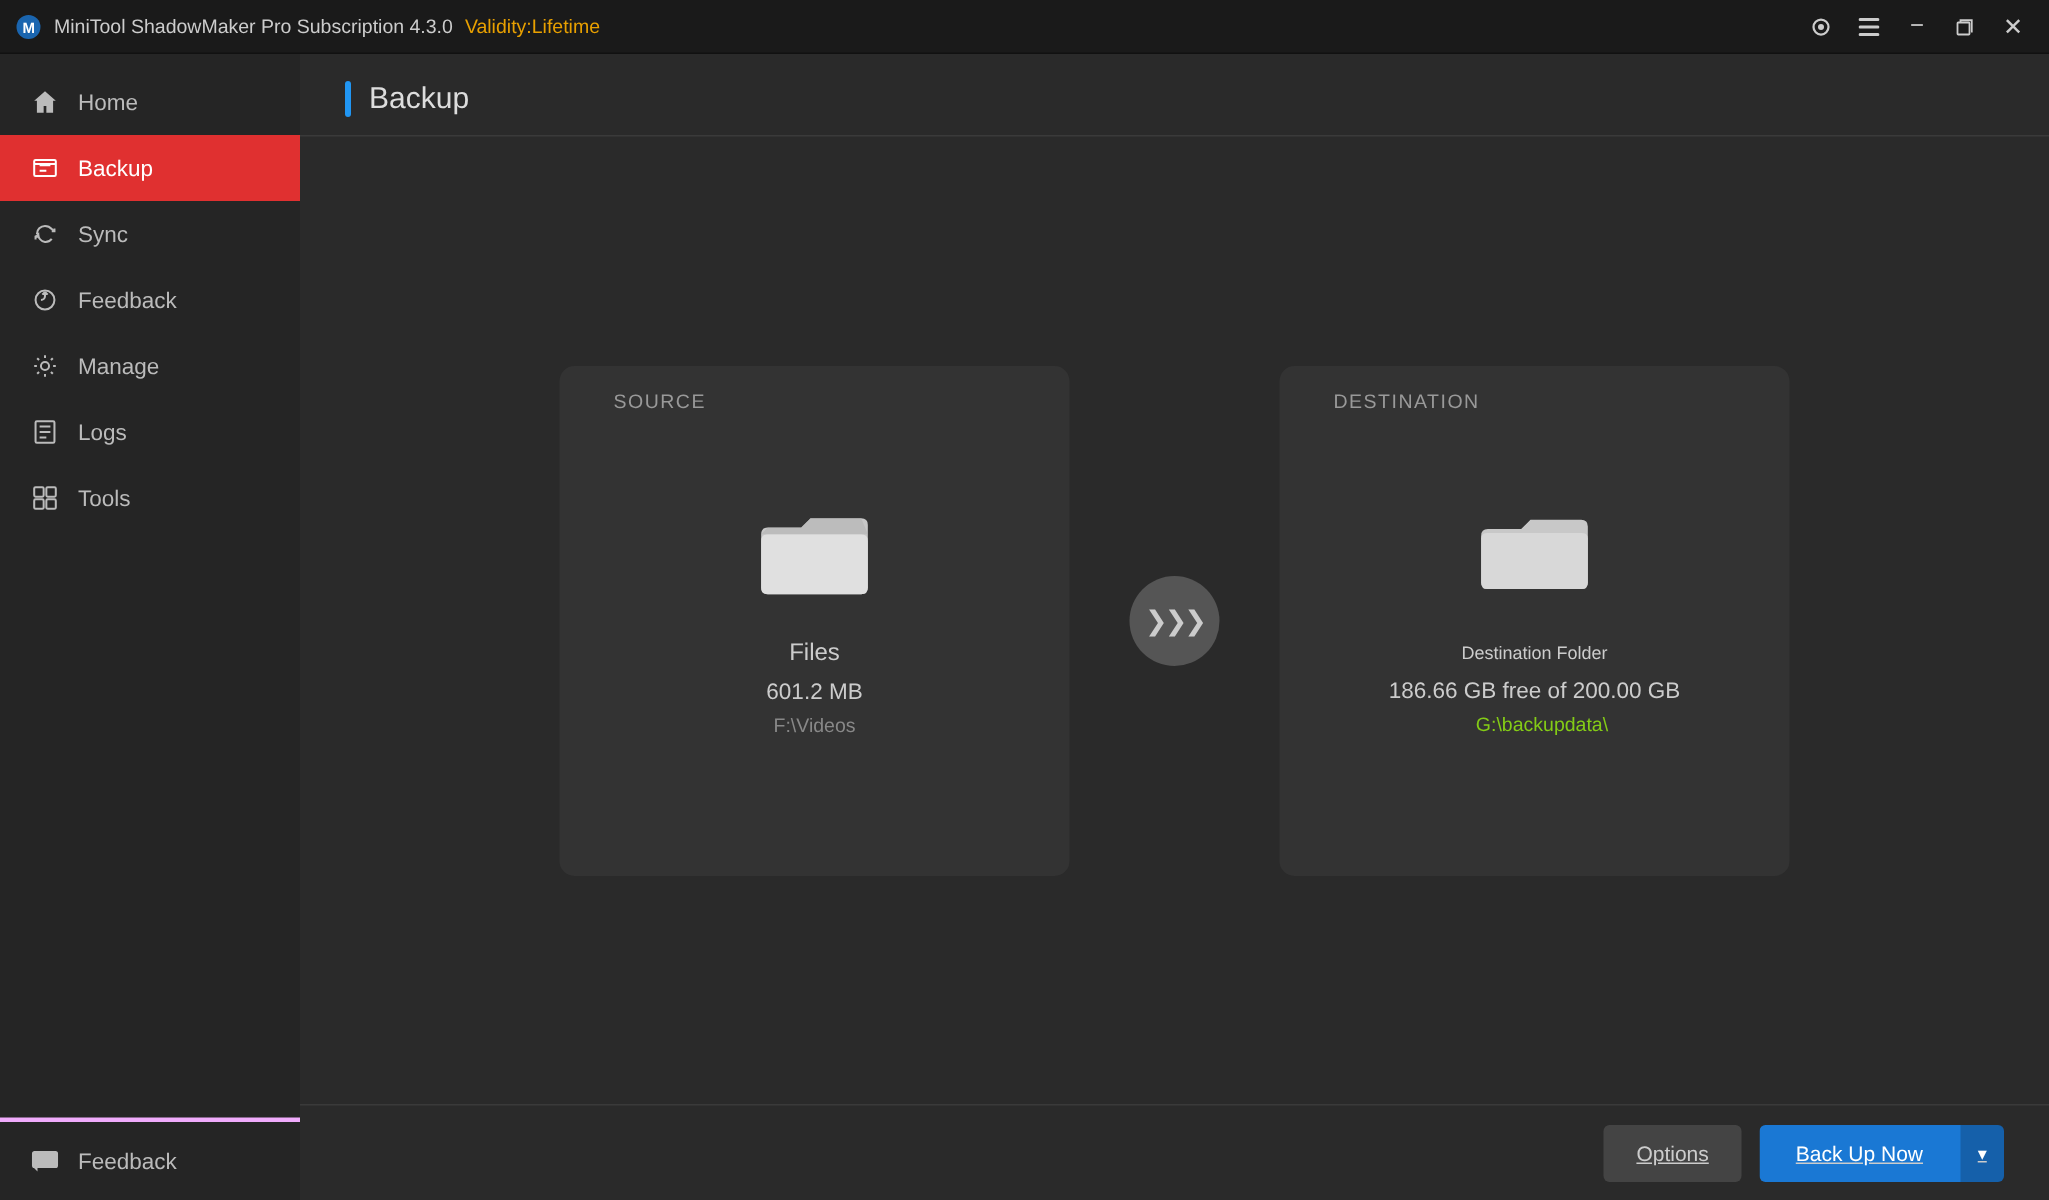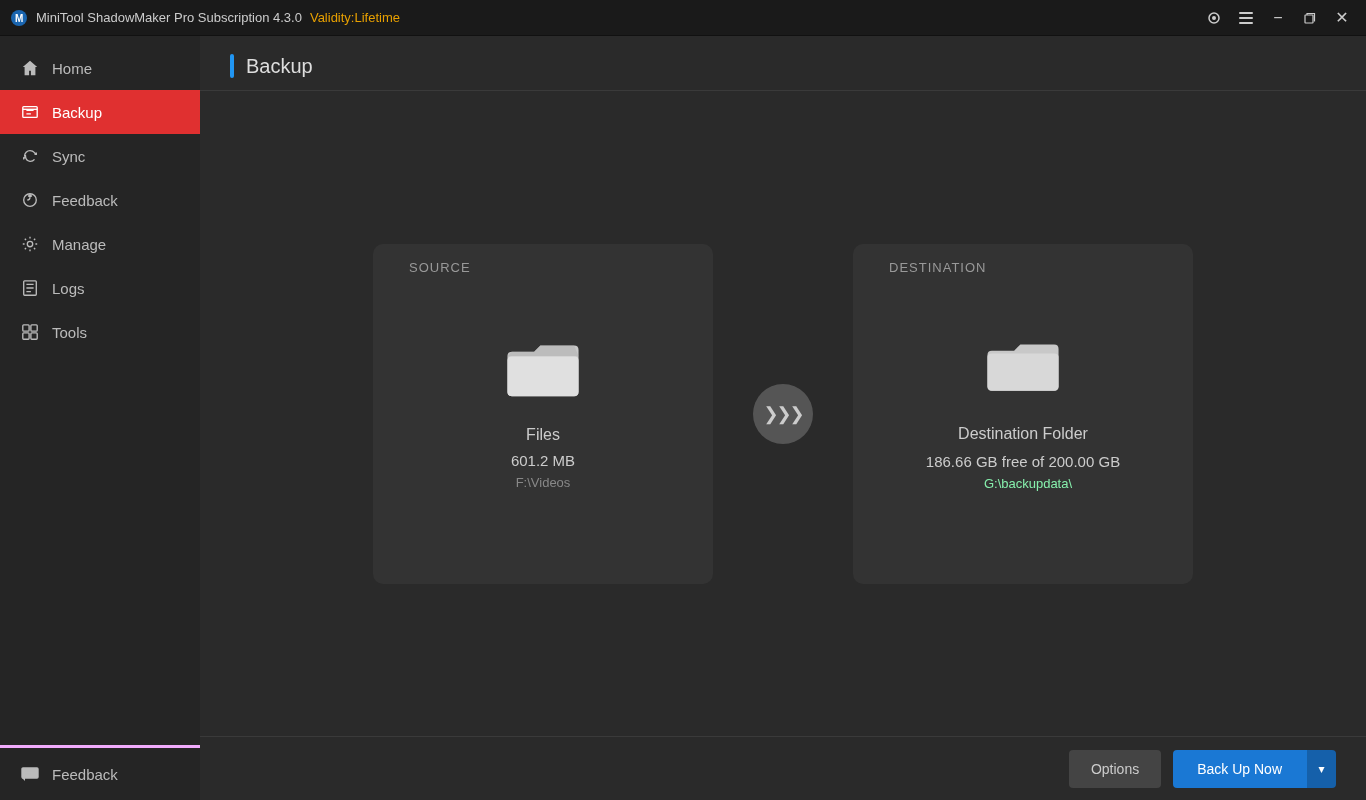--- a/index.html
+++ b/index.html
@@ -189,33 +189,33 @@
     .card-size {
       font-size: 15px;
       color: #ccc;
       margin-bottom: 6px;
     }
     .card-path {
       font-size: 13px;
       color: #888;
     }
     .dest-name {
-      font-size: 16px;
+      font-size: 12px;
       color: #ccc;
       margin-bottom: 10px;
     }
     .dest-free {
       font-size: 15px;
       color: #ccc;
       margin-bottom: 6px;
       text-align: center;
     }
     .dest-path {
       font-size: 13px;
-      color: #86efac;
+      color: #84cc16;
       margin-left: 10px;
     }
 
     
     .arrow-circle {
       width: 60px;
       height: 60px;
       background: #555;
       border-radius: 50%;
       display: flex;
@@ -230,20 +230,21 @@
     
     .bottom-toolbar {
       height: 64px;
       background: #2a2a2a;
       border-top: 1px solid #3a3a3a;
       display: flex;
       align-items: center;
       justify-content: flex-end;
       padding: 0 30px;
       gap: 12px;
+      text-decoration: underline;
     }
     .btn-options {
       height: 38px;
       padding: 0 22px;
       background: #444;
       border: none;
       border-radius: 4px;
       color: #ccc;
       font-size: 14px;
       cursor: pointer;

